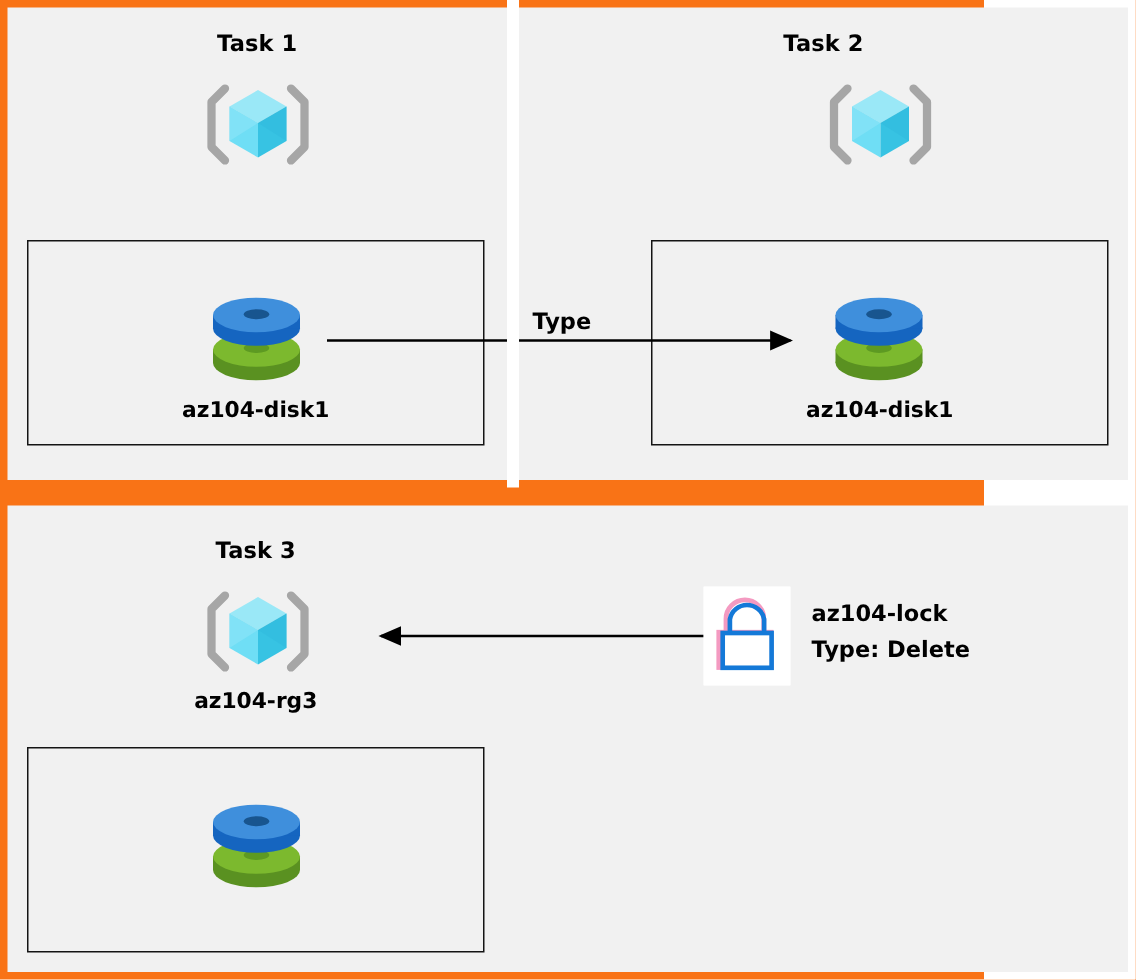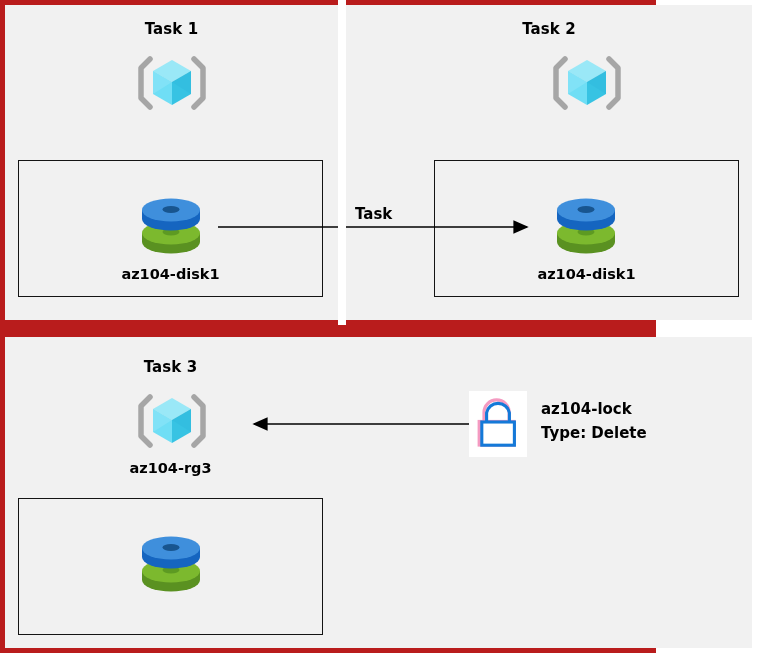--- a/index.html
+++ b/index.html
@@ -12,21 +12,21 @@
     height: 653px;
     font-family: "DejaVu Sans", "Liberation Sans", sans-serif;
     position: relative;
     overflow: hidden;
   }
 
   #canvas {
     position: relative;
     width: 656px;
     height: 653px;
-    background: #b91c1c;
+    background: #f97316;
     text-decoration: underline;
   }
 
   
   .panel {
     position: absolute;
     background: #f1f1f1;
   }
   #panel-task1 { left: 5px;   top: 5px;   width: 333px; height: 315px; }
   #panel-task2 { left: 346px; top: 5px;   width: 406px; height: 315px; }
@@ -176,21 +176,21 @@
 
   <svg class="arrow-svg" style="left:218px; top:215px; width:322px; height:24px;" viewBox="0 0 322 24" xmlns="http://www.w3.org/2000/svg">
     <defs>
       <marker id="arrowRight" markerWidth="9" markerHeight="9" refX="8" refY="4.5" orient="auto" markerUnits="strokeWidth">
         <path d="M0,0.6 L9,4.5 L0,8.4 Z" fill="#000000"></path>
       </marker>
     </defs>
     <line x1="0" y1="12" x2="309" y2="12" stroke="#000000" stroke-width="1.7" marker-end="url(#arrowRight)"></line>
   </svg>
 
-  <div class="edge-label" style="left:355px; top:205px;">Task</div>
+  <div class="edge-label" style="left:355px; top:205px;">Type</div>
 
   <div class="white-gap-v" style="left:338px; top:0px; width:8px; height:325px;"></div>
 
   <div class="panel" id="panel-task3"></div>
 
   <div class="task-title" style="left:18px; top:358px; width:305px;">Task 3</div>
 
   <div class="icon-rg" style="left:136px; top:390px;">
     <svg viewBox="0 0 72 62" xmlns="http://www.w3.org/2000/svg">
       <path d="M14 7 L5 16 L5 46 L14 55" fill="none" stroke="#a6a6a6" stroke-width="5.5" stroke-linecap="round" stroke-linejoin="round"></path>

